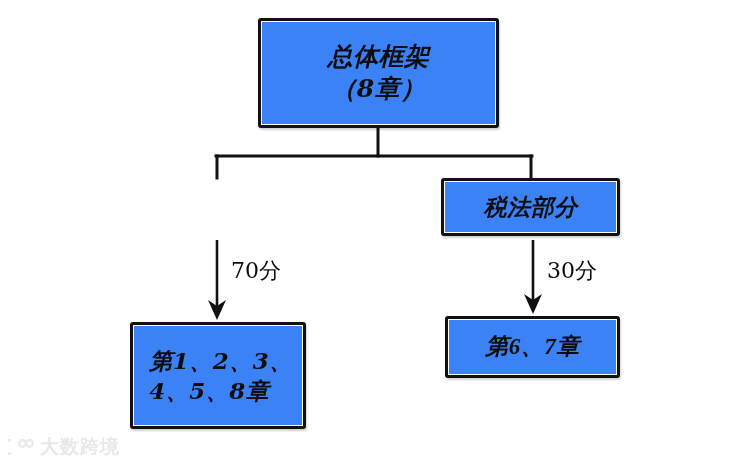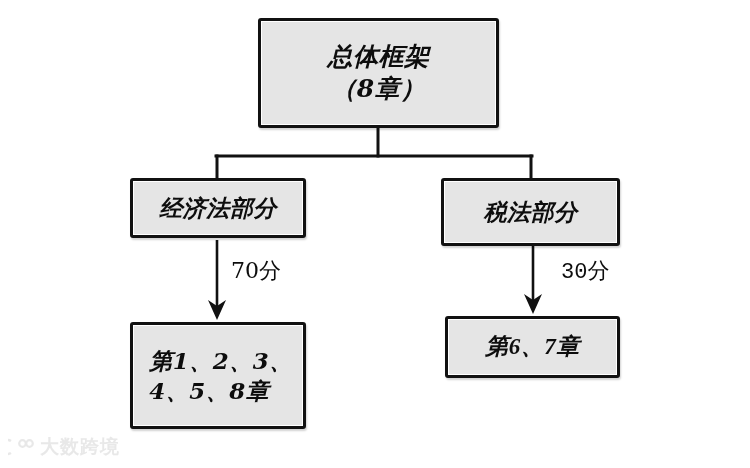--- a/index.html
+++ b/index.html
@@ -25,21 +25,21 @@
     position: absolute;
     left: 0;
     top: 0;
     width: 750px;
     height: 468px;
     pointer-events: none;
   }
   .node {
     position: absolute;
     box-sizing: border-box;
-    background: #e5e5e5;
+    background: #3b82f6;
     border: 3px solid #111111;
     border-radius: 3px;
     display: flex;
     align-items: center;
     justify-content: center;
     text-align: center;
     color: #0d0d0d;
     
     box-shadow:
       0 0 0 1px #ffffff inset,
@@ -71,21 +71,21 @@
     top: 178px;
     width: 176px;
     height: 60px;
   }
   #node-economic-law .node-text { font-size: 23px; }
 
   #node-tax-law {
     left: 441px;
     top: 178px;
     width: 179px;
-    height: 68px;
+    height: 58px;
   }
   #node-tax-law .node-text { font-size: 23px; }
 
   #node-economic-chapters {
     left: 130px;
     top: 322px;
     width: 176px;
     height: 107px;
   }
   #node-economic-chapters .node-text {
@@ -105,21 +105,21 @@
   
   .edge-label {
     position: absolute;
     color: #0d0d0d;
     font-size: 22px;
     font-family: "DejaVu Serif", "Liberation Serif", serif;
     white-space: nowrap;
     text-align: center;
   }
   #edge-label-economic { left: 231px; top: 256px; }
-  #edge-label-tax { left: 561px; top: 256px; font-family: Liberation Mono, monospace; }
+  #edge-label-tax { left: 547px; top: 256px; }
 
   
   #watermark {
     position: absolute;
     left: 8px;
     bottom: 8px;
     display: flex;
     align-items: center;
     gap: 6px;
     opacity: 0.9;
@@ -153,23 +153,20 @@
 
     <line x1="533" y1="240" x2="533" y2="303" stroke="#111111" stroke-width="2.6" stroke-linecap="butt"></line>
     <polygon points="533,314 524,294 533,300 542,294" fill="#111111"></polygon>
   </svg>
 
   <div class="node" id="node-root">
     <span class="node-text">总体框架
 （8章）</span>
   </div>
 
-  <div class="node" id="node-economic-law">
-    <span class="node-text">经济法部分</span>
-  </div>
 
   <div class="node" id="node-tax-law">
     <span class="node-text">税法部分</span>
   </div>
 
   <div class="node" id="node-economic-chapters">
     <span class="node-text">第1、2、3、
 4、5、8章</span>
   </div>
 

